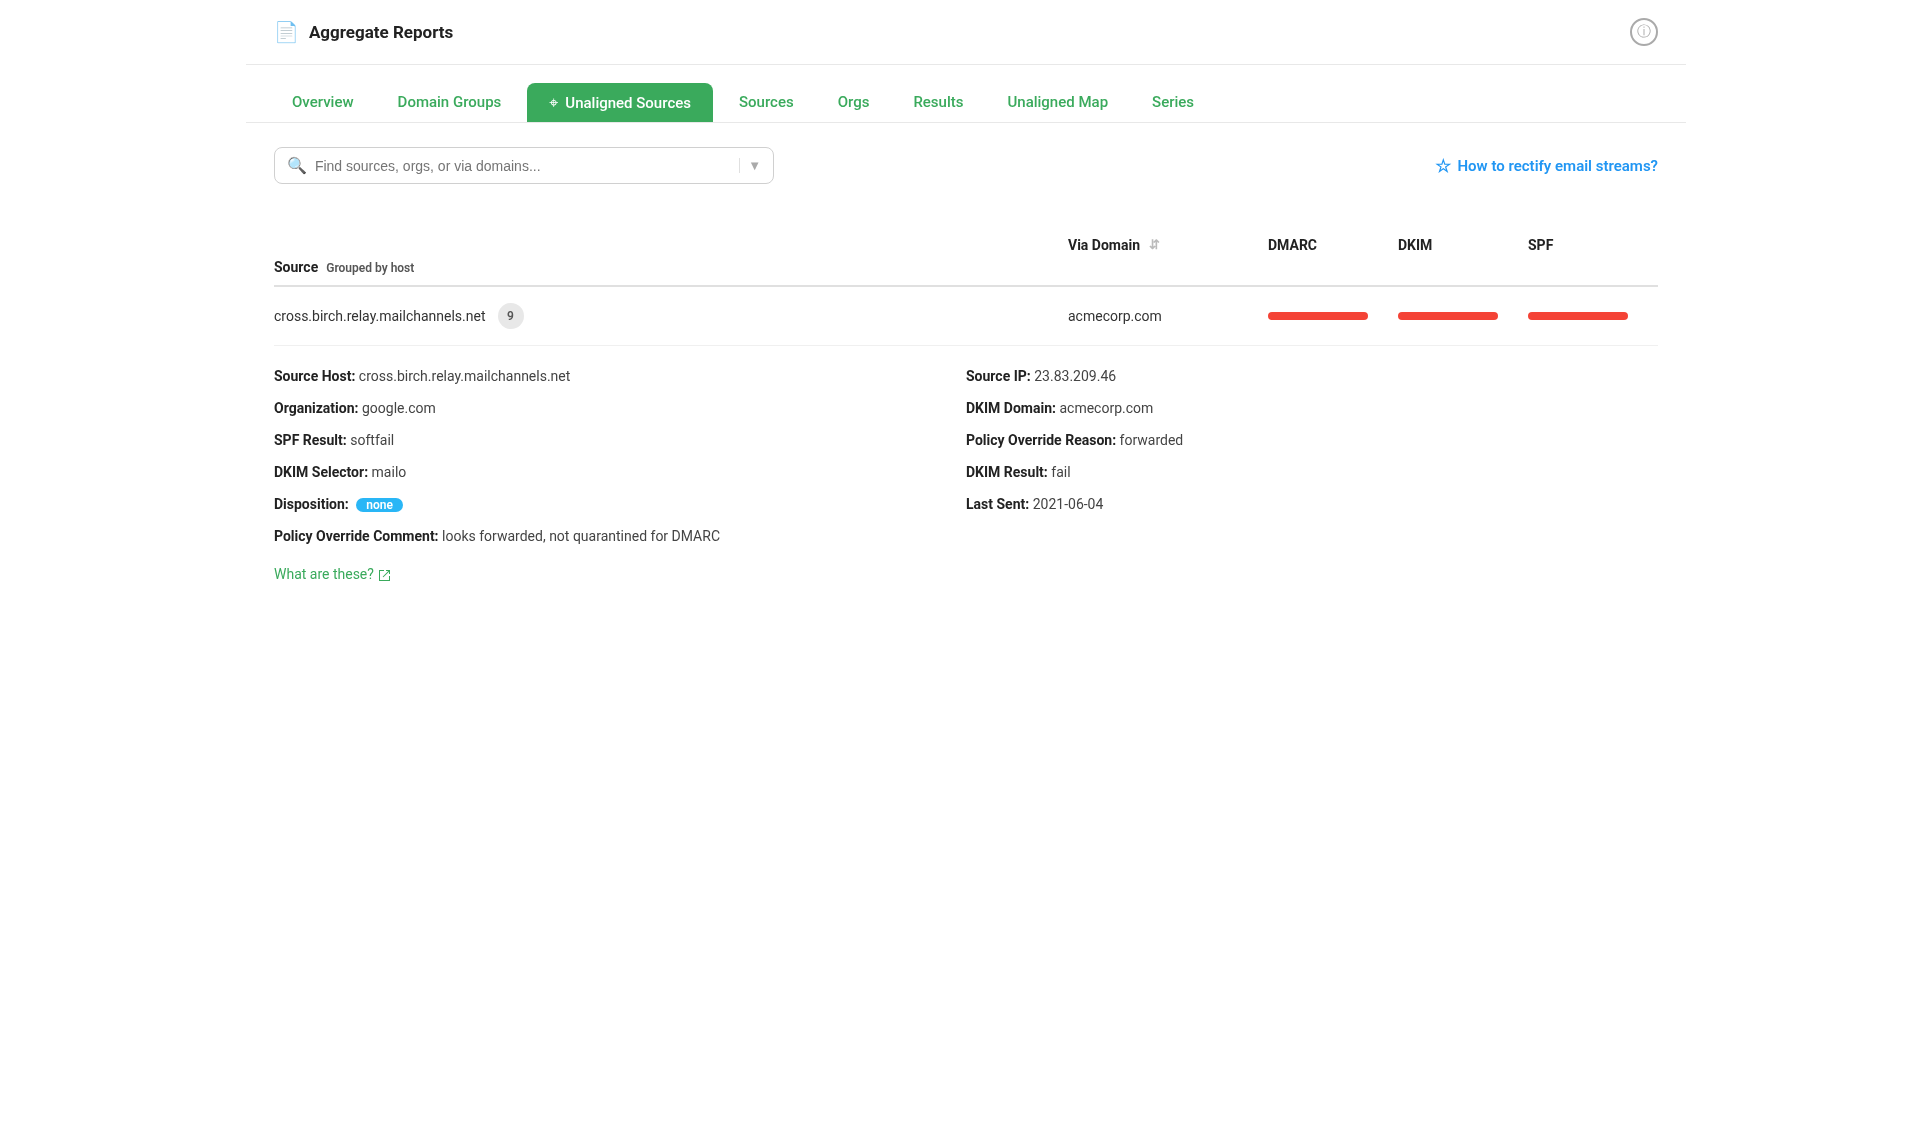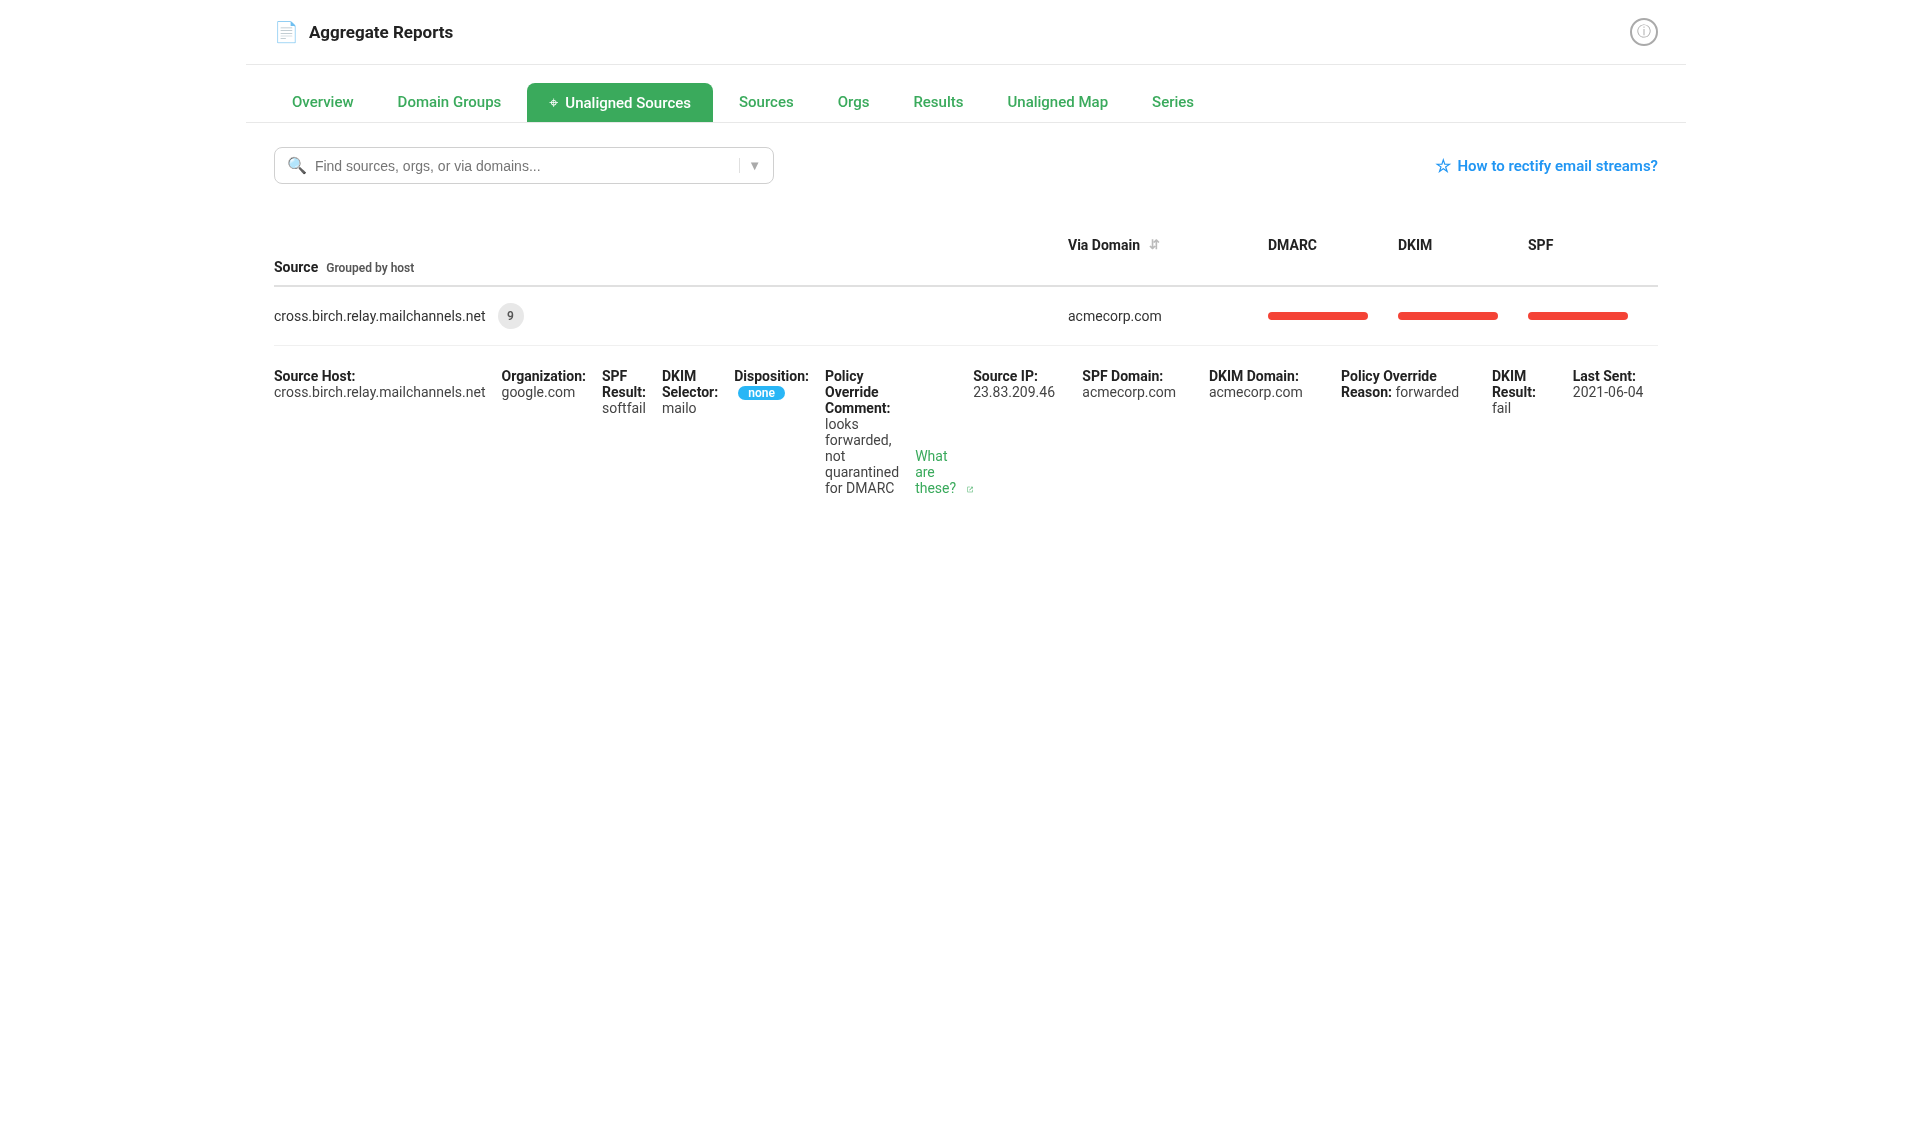--- a/index.html
+++ b/index.html
@@ -245,21 +245,21 @@
       border-radius: 4px;
       width: 100px;
     }
     
     .detail-panel {
       padding: 22px 0 10px 0;
       display: grid;
       grid-template-columns: 1fr 1fr;
       gap: 0;
     }
-    .detail-col { display: flex; flex-direction: row; gap: 16px; }
+    .detail-col { display: flex; flex-direction: column; gap: 16px; }
     .detail-field {
       font-size: 14px;
       color: #444;
     }
     .detail-field strong {
       font-weight: 700;
       color: #222;
     }
     .badge-none {
       display: inline-block;
@@ -397,24 +397,20 @@
             </svg>
         </a>
       </div>
 
       <div class="detail-col">
         <div class="detail-field">
           <strong>Source IP:</strong>
           <span>23.83.209.46</span>
         </div>
         <div class="detail-field">
-          <strong>SPF Domain:</strong>
-          <span>acmecorp.com</span>
-        </div>
-        <div class="detail-field">
           <strong>DKIM Domain:</strong>
           <span>acmecorp.com</span>
         </div>
         <div class="detail-field">
           <strong>Policy Override Reason:</strong>
           <span>forwarded</span>
         </div>
         <div class="detail-field">
           <strong>DKIM Result:</strong>
           <span>fail</span>

